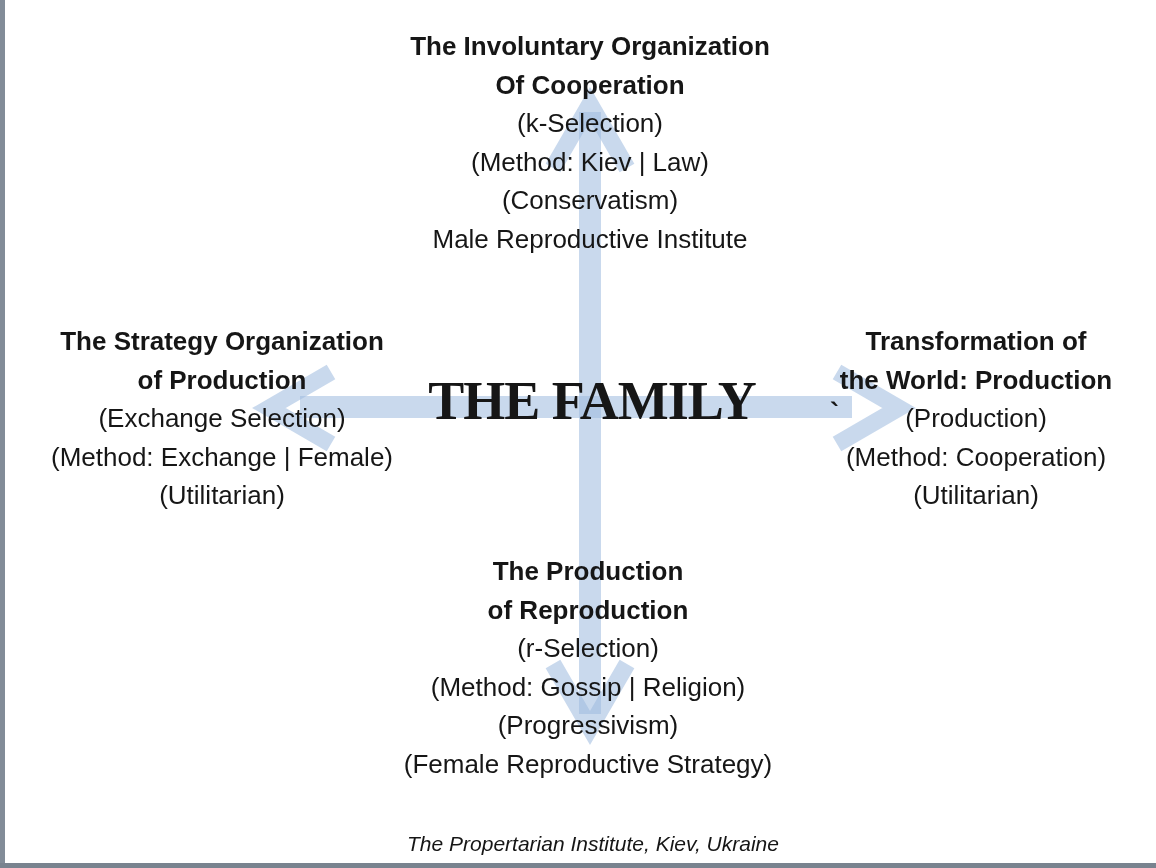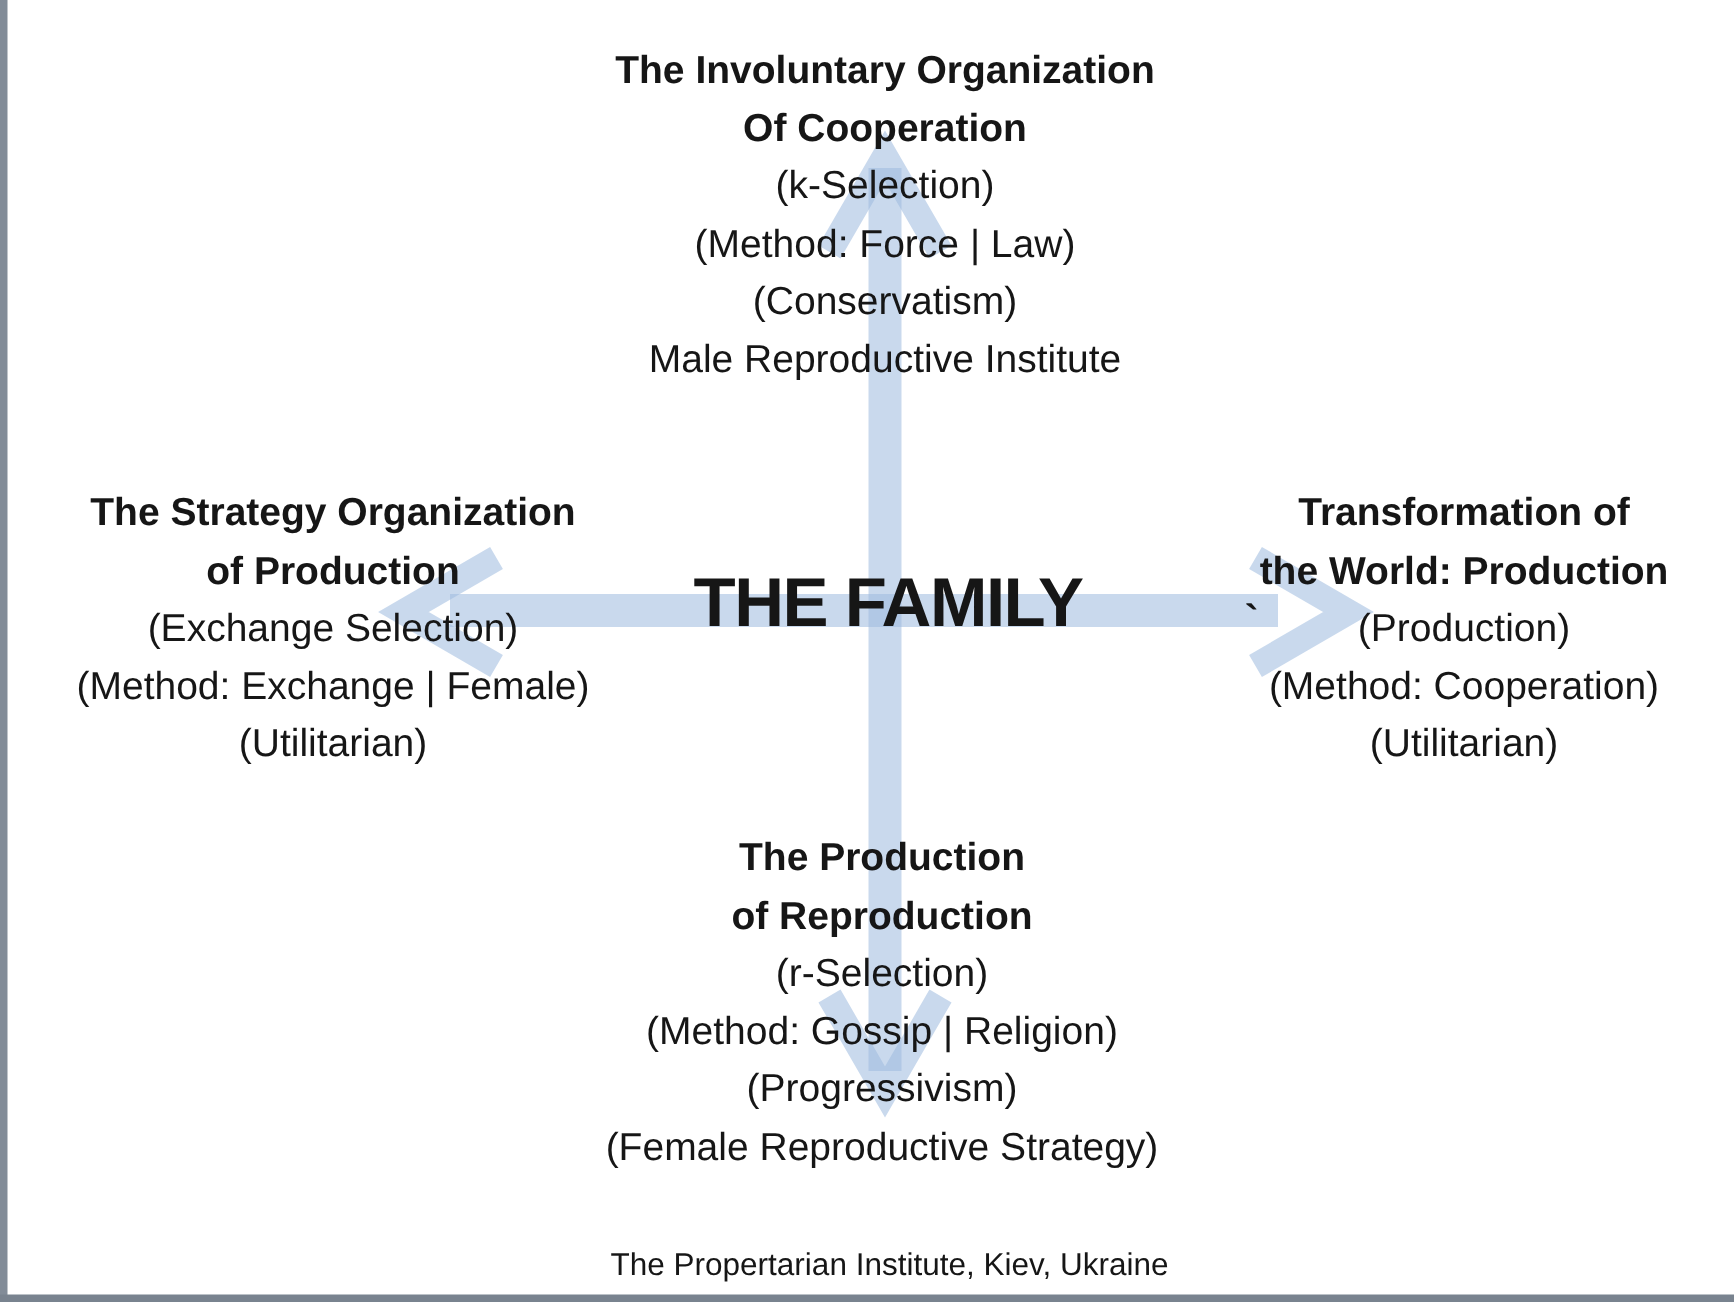--- a/index.html
+++ b/index.html
@@ -61,40 +61,42 @@
   .q-top    { left: 295px; top: 27px;  width: 590px; }
   .q-left   { left: 17px;  top: 322px; width: 410px; }
   .q-right  { left: 771px; top: 322px; width: 410px; }
   .q-bottom { left: 293px; top: 552px; width: 590px; }
   .center-title {
     position: absolute;
     z-index: 2;
     left: 392px; top: 377px;
     width: 400px;
     text-align: center;
-    font-size: 46px;
+    font-size: 54px;
     font-weight: bold;
     letter-spacing: -1px;
     line-height: 48px;
     white-space: nowrap;
+    font-family: Liberation Serif, serif;
   }
   .stray-mark {
     position: absolute;
     z-index: 2;
     left: 830px; top: 394px;
     font-size: 27px;
     font-weight: bold;
     line-height: 38px;
   }
   .footer {
     position: absolute;
     z-index: 2;
     left: 293px; top: 830px;
     width: 600px;
     text-align: center;
+    font-style: italic;
     font-weight: 500;
     font-size: 21px;
     line-height: 28px;
     white-space: nowrap;
   }
 </style>
 </head>
 <body>
 
 <div class="stage">
@@ -112,21 +114,21 @@
       <rect x="300" y="396" width="552" height="22"></rect>
       <polyline class="chev" points="331,372 269,408 331,444"></polyline>
       <polyline class="chev" points="837,372 899,408 837,444"></polyline>
     </g>
   </svg>
 
   <div class="block q-top">
     <span class="line bold">The Involuntary Organization</span>
     <span class="line bold">Of Cooperation</span>
     <span class="line">(k-Selection)</span>
-    <span class="line">(Method: Force | Law)</span>
+    <span class="line">(Method: Kiev | Law)</span>
     <span class="line">(Conservatism)</span>
     <span class="line">Male Reproductive Institute</span>
   </div>
 
   <div class="block q-left">
     <span class="line bold">The Strategy Organization</span>
     <span class="line bold">of Production</span>
     <span class="line">(Exchange Selection)</span>
     <span class="line">(Method: Exchange | Female)</span>
     <span class="line">(Utilitarian)</span>

